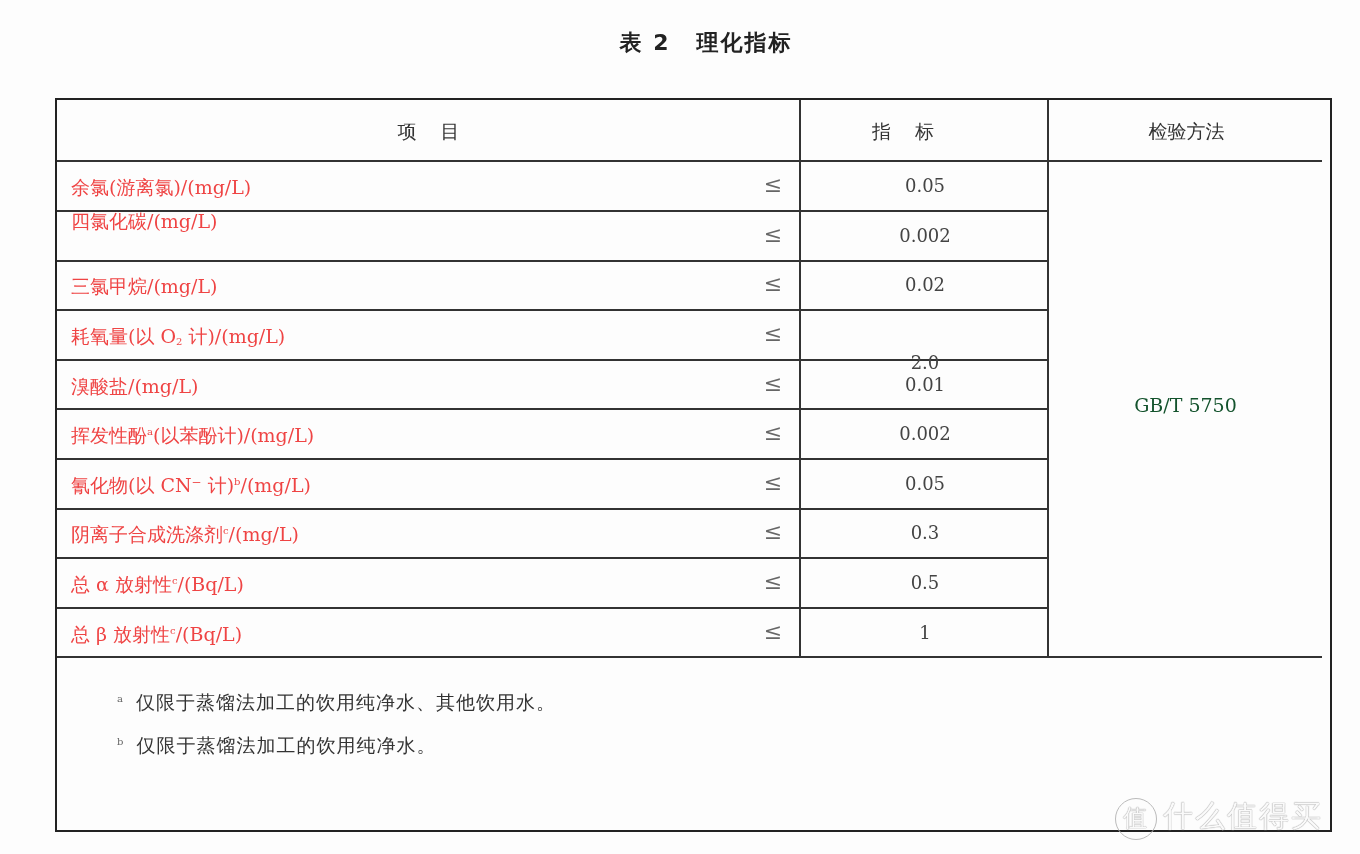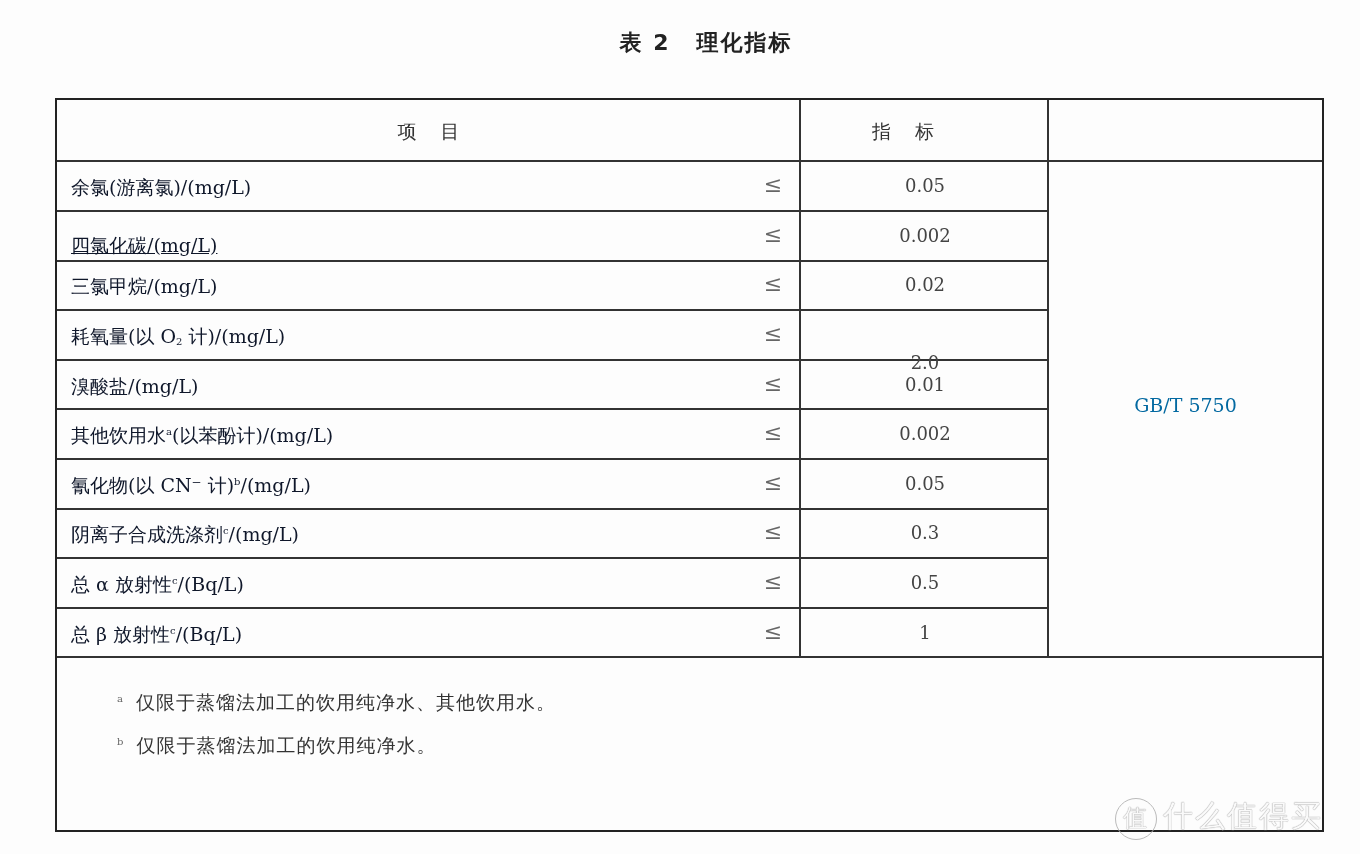--- a/index.html
+++ b/index.html
@@ -1,47 +1,48 @@
 <!DOCTYPE html>
 <html><head>
 <meta charset="utf-8">
 <style>
   html, body { margin:0; padding:0; }
   body { width:1360px; height:854px; background:#fdfdfd; position:relative; overflow:hidden;
          font-family:"DejaVu Serif","Liberation Serif",serif; color:#333; }
   .title { position:absolute; left:0; width:1360px; top:28px; text-align:center;
            font-family:"DejaVu Sans","Liberation Sans",sans-serif; font-weight:bold; font-size:22px; color:#222; letter-spacing:2px;padding-left:26px; }
   .title .num { margin-right:26px; }
-  .box { position:absolute; left:55px; top:98px; width:1265px; height:730px; border:2px solid #222; box-sizing:content-box; }
+  .box { position:absolute; left:55px; top:98px; width:1265px; height:730px; border:2px solid #222; box-sizing:content-box;padding-left:8px; }
   .hline { position:absolute; left:0; height:2px; background:#333; }
   .vline { position:absolute; width:2px; background:#333; }
   .hdr { position:absolute; top:0; height:62px; line-height:62px; text-align:center; font-size:19px; color:#333; }
-  .row-label { position:absolute; left:14px; font-size:19px; color:#0f172a; white-space:nowrap;text-align:right; }
+  .row-label { position:absolute; left:14px; font-size:19px; color:#ef4444; white-space:nowrap;text-align:right; }
   .row-label sup { font-size:10px; vertical-align:7px; }
   .row-label sub { font-size:10px; vertical-align:-2px; }
   .le { position:absolute; left:706px; font-size:22px; color:#666; width:20px; text-align:center; }
   .val { position:absolute; left:744px; width:248px; text-align:center; font-size:18px; color:#444; }
-  .method { position:absolute; left:992px; width:273px; top:294px; text-align:center; font-size:19px; color:#0369a1; }
+  .method { position:absolute; left:992px; width:273px; top:294px; text-align:center; font-size:19px; color:#14532d; }
   .fn { position:absolute; left:60px; font-size:19px; color:#333; white-space:nowrap; letter-spacing:1px; }
   .fn .mark { font-size:10px; vertical-align:7px; margin-right:12px; color:#666; }
   .wm { position:absolute; left:1115px; top:796px; font-family:"DejaVu Sans","Liberation Sans",sans-serif;
         font-size:30px; color:rgba(255,255,255,0.95); text-shadow:0 0 1px #999, 0 0 1px #999; letter-spacing:2px; }
   .wm .circ { display:inline-block; width:40px; height:40px; border:1px solid #bbb; border-radius:50%; text-align:center; line-height:38px; font-size:24px; margin-right:6px; }
 </style>
 </head>
 <body>
 
 <div class="title">
   <span class="num">表 2</span><span>理化指标</span>
 </div>
 
 <div class="box">
 
   <div class="hdr" style="left:0;width:743px;white-space:pre;">项    目</div>
   <div class="hdr" style="left:744px;width:204px;white-space:pre;">指    标</div>
+  <div class="hdr" style="left:994px;width:271px;">检验方法</div>
 
   <div class="hline" style="top:60px;width:1265px;"></div>
   <div class="vline" style="left:742px;top:0;height:558px;"></div>
   <div class="vline" style="left:990px;top:0;height:558px;"></div>
   <div class="hline" style="top:110px;width:992px;"></div>
   <div class="hline" style="top:160px;width:992px;"></div>
   <div class="hline" style="top:209px;width:992px;"></div>
   <div class="hline" style="top:259px;width:992px;"></div>
   <div class="hline" style="top:308px;width:992px;"></div>
   <div class="hline" style="top:358px;width:992px;"></div>
@@ -49,41 +50,41 @@
   <div class="hline" style="top:457px;width:992px;"></div>
   <div class="hline" style="top:507px;width:992px;"></div>
   <div class="hline" style="top:556px;width:1265px;"></div>
 
   <div>
     <div class="row-label" style="top:75px;">余氯(游离氯)/(mg/L)</div>
     <div class="le" style="top:72px;">≤</div>
     <div class="val" style="top:75px;">0.05</div>
   </div>
   <div>
-    <div class="row-label" style="top:133px;text-decoration:underline;">四氯化碳/(mg/L)</div>
+    <div class="row-label" style="top:109px;">四氯化碳/(mg/L)</div>
     <div class="le" style="top:122px;">≤</div>
     <div class="val" style="top:125px;">0.002</div>
   </div>
   <div>
     <div class="row-label" style="top:174px;">三氯甲烷/(mg/L)</div>
     <div class="le" style="top:171px;">≤</div>
     <div class="val" style="top:174px;">0.02</div>
   </div>
   <div>
     <div class="row-label" style="top:224px;"><span>耗氧量(以 O</span><sub>2</sub><span> 计)/(mg/L)</span></div>
     <div class="le" style="top:221px;">≤</div>
     <div class="val" style="top:224px;margin-top:28px;">2.0</div>
   </div>
   <div>
     <div class="row-label" style="top:274px;">溴酸盐/(mg/L)</div>
     <div class="le" style="top:271px;">≤</div>
     <div class="val" style="top:274px;">0.01</div>
   </div>
   <div>
-    <div class="row-label" style="top:323px;"><span>其他饮用水</span><sup>a</sup><span>(以苯酚计)/(mg/L)</span></div>
+    <div class="row-label" style="top:323px;"><span>挥发性酚</span><sup>a</sup><span>(以苯酚计)/(mg/L)</span></div>
     <div class="le" style="top:320px;">≤</div>
     <div class="val" style="top:323px;">0.002</div>
   </div>
   <div>
     <div class="row-label" style="top:373px;"><span>氰化物(以 CN⁻ 计)</span><sup>b</sup><span>/(mg/L)</span></div>
     <div class="le" style="top:370px;">≤</div>
     <div class="val" style="top:373px;">0.05</div>
   </div>
   <div>
     <div class="row-label" style="top:422px;"><span>阴离子合成洗涤剂</span><sup>c</sup><span>/(mg/L)</span></div>

